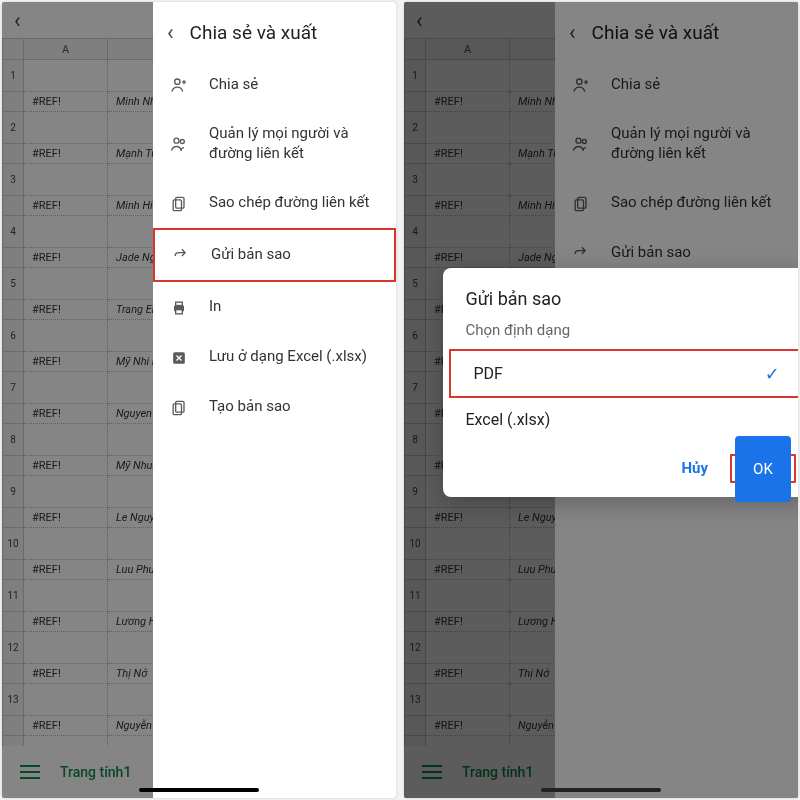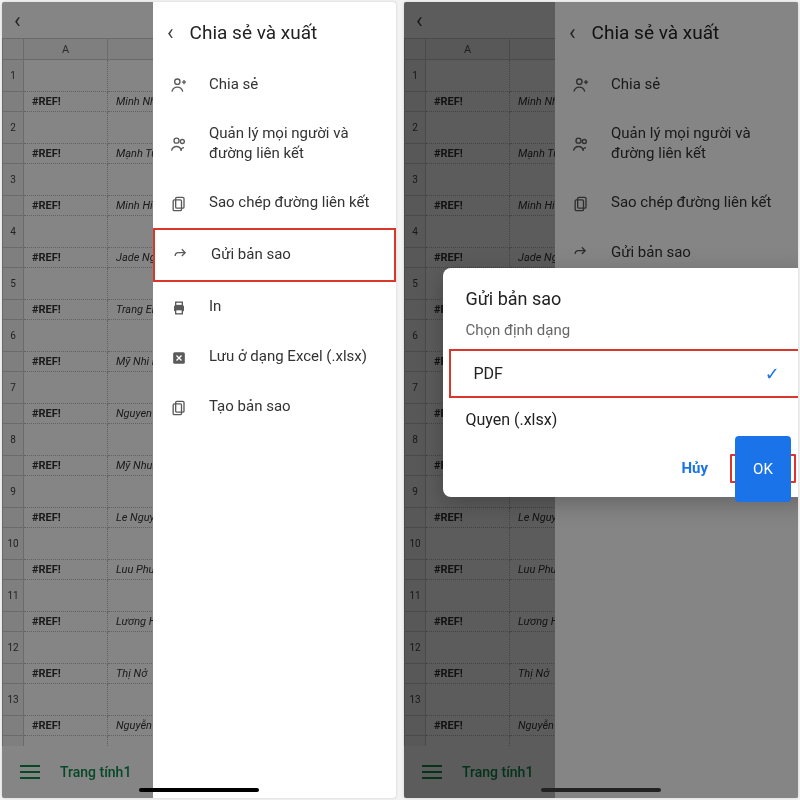--- a/index.html
+++ b/index.html
@@ -58,21 +58,21 @@
   .row {
     display:flex;
     height:32px;
     font-size:12px;
   }
   .row .rh {
     width:22px; border:1px solid #ccc; border-top:none; background:#f2f2f2;
     display:flex; align-items:center; justify-content:center; color:#444; font-size:10px;
   }
   .row .c { border:1px dotted #bbb; border-top:none; border-left:none; padding:2px 8px; display:flex; align-items:center; color:#333;}
-  .row .c.a { width:84px;font-weight:bold; }
+  .row .c.a { width:84px; }
   .row .c.b { width:140px; font-style:italic; font-size:11px; }
   .row.dense { height:20px; }
   .row.dense .c.a { font-size:11px; }
 
   .sheet-tabbar {
     position:absolute; bottom:0; left:0; right:0; height:52px;
     background:#fff; display:flex; align-items:center; padding:0 18px; gap:20px;
   }
   .hamb { width:20px; height:14px; display:flex; flex-direction:column; justify-content:space-between;}
   .hamb span { height:2px; background:#0d8a4c; }
@@ -635,21 +635,21 @@
     <div class="dialog">
       <div class="dlg-title">Gửi bản sao</div>
       <div class="dlg-sub">Chọn định dạng</div>
       <div class="pdf-wrap">
         <div class="dlg-opt">
           <span>PDF</span>
           <span class="check">✓</span>
         </div>
       </div>
       <div class="dlg-opt">
-        <span>Quyen (.xlsx)</span>
+        <span>Excel (.xlsx)</span>
       </div>
       <div class="dlg-actions">
         <span class="btn-flat">Hủy</span>
         <span class="ok-wrap">
           <span class="btn-prim">OK</span>
         </span>
       </div>
     </div>
 
     <div class="home-ind light"></div>

